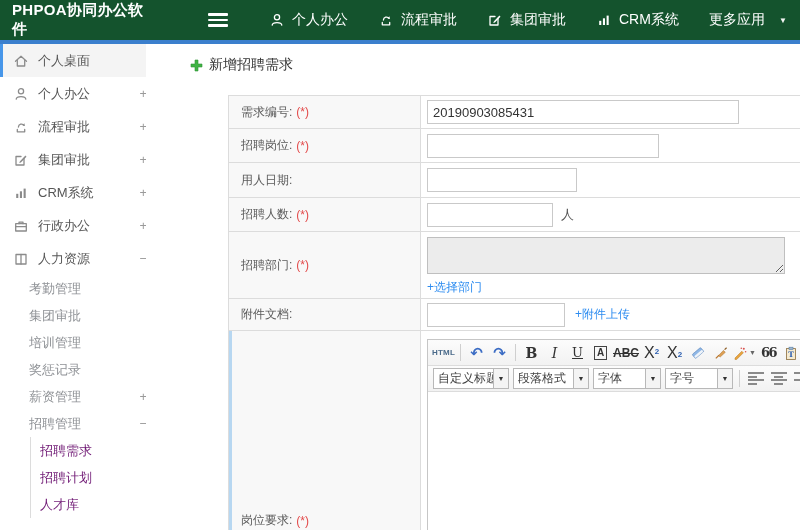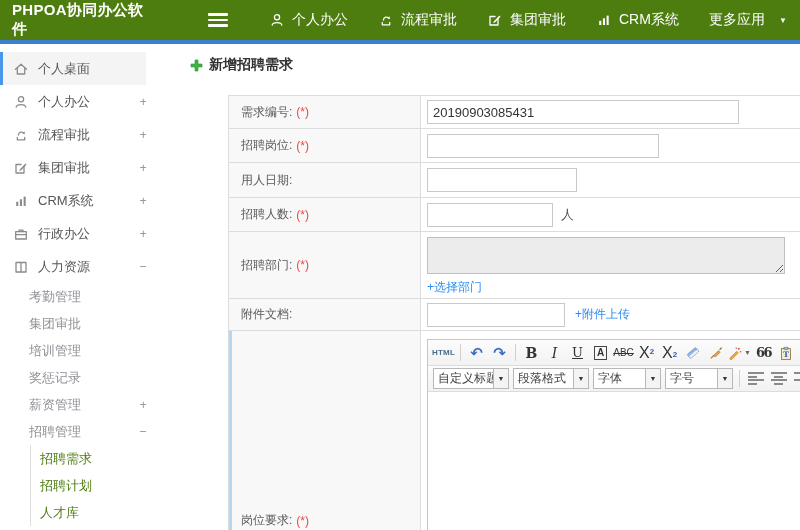--- a/index.html
+++ b/index.html
@@ -1,50 +1,50 @@
 <!DOCTYPE html>
 <html><head>
 <meta charset="utf-8">
 <style>
   * { margin:0; padding:0; box-sizing:border-box; }
   html,body { width:800px; height:530px; overflow:hidden; background:#fff;
     font-family:"Liberation Sans","DejaVu Sans",sans-serif; }
 
   
   .topbar { position:absolute; left:0; top:0; width:800px; height:40px;
-    background:#4d7c0f; display:flex; align-items:center; color:#fff; z-index:5; }
+    background:#14532d; display:flex; align-items:center; color:#fff; z-index:5; }
   .topstrip { position:absolute; left:0; top:40px; width:800px; height:4px; background:#3b7fcd; }
   .logo { width:150px; padding-left:12px; font-size:15px; font-weight:bold; letter-spacing:.3px; }
   .burger { width:20px; height:14px; margin-left:58px; display:flex; flex-direction:column;
     justify-content:space-between; cursor:pointer; }
   .burger i { display:block; height:2.6px; background:#fff; border-radius:1px; }
   #topnav { display:flex; align-items:center; margin-left:26px; }
   .nav-item { display:flex; align-items:center; gap:7px; margin:0 15px; font-size:14px;
     color:#fff; cursor:pointer; white-space:nowrap; }
   .more { display:flex; align-items:center; gap:14px; margin-left:15px; font-size:14px; cursor:pointer; }
   .more .caret { font-size:8px; opacity:.95; }
 
   
-  .sidebar { position:absolute; left:0; top:52px; width:167px; bottom:0; background:#fff;
+  .sidebar { position:absolute; left:0; top:44px; width:167px; bottom:0; background:#fff;
     border-right:1px solid #e4e4e4; overflow:hidden; }
   .side-item { position:relative; height:33px; display:flex; align-items:center; gap:9px;
     padding-left:13px; font-size:13px; color:#565656; cursor:pointer; }
   .side-item.active { background:#f4f4f4; border-left:3px solid #4796e9; padding-left:10px; }
   .side-item .expand, .sub-item .expand { position:absolute; right:19px; color:#9a9a9a; font-size:13px; }
   .side-sub { }
   .sub-item { position:relative; height:27px; display:flex; align-items:center;
     padding-left:29px; font-size:13px; color:#8f9296; cursor:pointer; }
   .nested-group { margin-left:30px; border-left:1px solid #dcdcdc; }
   .nested-item { height:27px; display:flex; align-items:center; padding-left:9px;
-    font-size:13px; color:#4d7c0f; cursor:pointer; }
+    font-size:13px; color:#701a75; cursor:pointer; }
 
   
   .main { position:absolute; left:146px; top:44px; width:654px; bottom:0; background:#fff; overflow:hidden; }
   .page-title { position:absolute; left:44px; top:12px; display:flex; align-items:center; gap:6px;
-    font-size:14px; font-weight:bold; color:#333; }
+    font-size:14px; font-weight:normal; color:#333; }
 
   .form { position:absolute; left:82px; top:51px; width:640px;
     border-top:1px solid #dcdcdc; border-left:1px solid #dcdcdc; }
   .frow { display:flex; border-bottom:1px solid #dcdcdc; background:#fff; }
   .flabel { width:192px; flex:none; background:#f8f8f8; border-right:1px solid #dcdcdc;
     display:flex; align-items:center; gap:4px; padding-left:12px; font-size:12px; color:#5a5a5a; }
   .req { color:#e34b4b; font-size:12px; }
   .ffield { flex:1; display:flex; align-items:center; padding-left:6px; min-width:0; }
   .r1 { height:33px; } .r2 { height:34px; } .r3 { height:35px; } .r4 { height:34px; }
   .r5 { height:67px; } .r6 { height:32px; } .r7 { height:380px; }
@@ -73,21 +73,21 @@
     white-space:nowrap; background:linear-gradient(#fcfcfc,#f2f2f2); border-bottom:1px solid #dcdcdc; flex-wrap:nowrap; }
   .tbtn { min-width:21px; height:21px; margin:18px 1px; display:flex; align-items:center;
     justify-content:center; border-radius:2px; cursor:pointer; color:#333; flex:none; }
   .tsep { width:1px; height:17px; background:#cfcfcf; margin:0 4px; flex:none; }
   .g-html { font-size:8px; font-weight:bold; color:#4a6a8a; letter-spacing:.2px; }
   .g-undo,.g-redo { color:#3b6cc4; font-size:15px; font-weight:bold; line-height:1; }
   .g-bold { font-family:"DejaVu Serif",serif; font-weight:bold; font-size:14px; }
   .g-italic { font-family:"DejaVu Serif",serif; font-style:italic; font-size:14px; }
   .g-under { font-family:"DejaVu Serif",serif; font-size:13px; text-decoration:underline; }
   .g-abox { border:1.2px solid #444; font-size:10px; line-height:1; padding:1px 2px; font-weight:bold; }
-  .g-strike { font-size:10px; font-weight:normal; text-decoration:line-through; }
+  .g-strike { font-size:12px; font-weight:bold; text-decoration:line-through; }
   .g-ss { color:#2a5db0; font-size:8px; font-weight:bold; }
   .sup { vertical-align:top; margin-top:-2px; } .subp { vertical-align:bottom; margin-bottom:-3px; }
   .g-quote { font-family:"DejaVu Serif",serif; font-weight:bold; font-size:13px; letter-spacing:-1.5px; }
   .tcaret { font-size:7px; color:#666; margin-left:2px; }
 
   .sel { display:flex; align-items:center; height:21px; border:1px solid #b8b8b8; background:#fff;
     margin:16px 2px; font-size:12px; color:#444; cursor:pointer; flex:none; }
   .sel .stext { padding:0 4px; flex:1; overflow:hidden; }
   .sel .scaret { width:15px; height:100%; border-left:1px solid #b8b8b8; display:flex;
     align-items:center; justify-content:center; font-size:7px; color:#333; background:#f4f4f4; }

